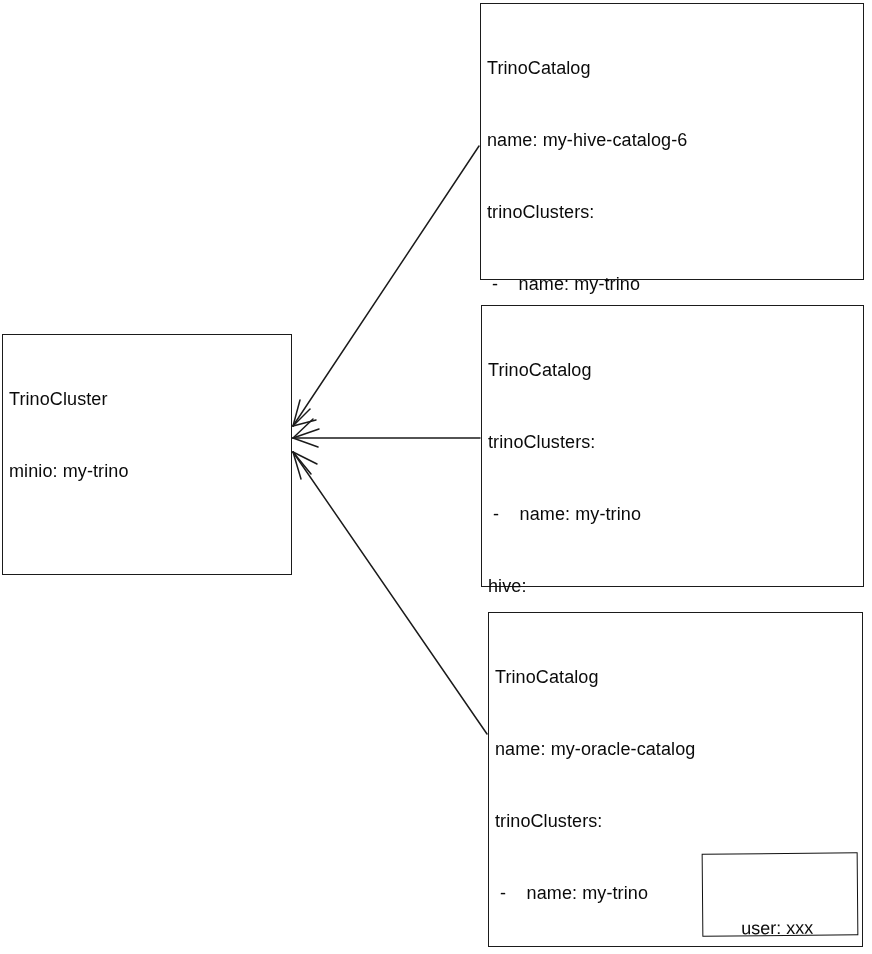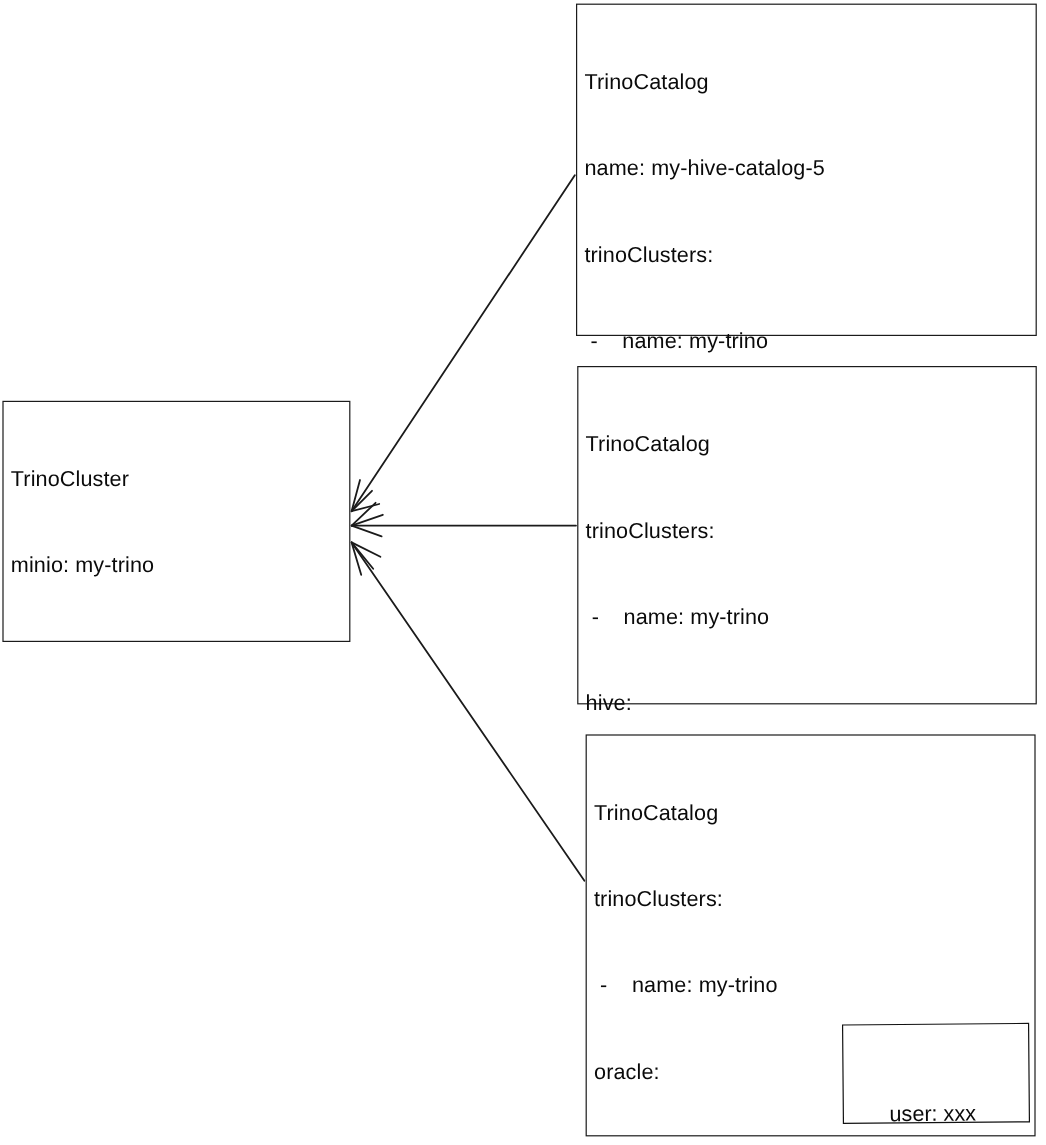--- a/index.html
+++ b/index.html
@@ -44,21 +44,21 @@
   }
   .yline {
     display: block;
     white-space: pre;
   }
   
   #cluster-node {
     left: 2px;
     top: 334px;
     width: 290px;
-    height: 201px;
+    height: 241px;
   }
   
   #catalog-node-0 {
     left: 480px;
     top: 3px;
     width: 384px;
     height: 277px;
   }
   #catalog-node-1 {
     left: 481px;
@@ -133,21 +133,21 @@
   <div class="node" id="cluster-node">
     <div class="node-text">
       <span class="yline">TrinoCluster</span>
       <span class="yline">minio: my-trino</span>
     </div>
   </div>
 
   <div class="node" id="catalog-node-0">
     <div class="node-text">
       <span class="yline">TrinoCatalog</span>
-      <span class="yline">name: my-hive-catalog-5</span>
+      <span class="yline">name: my-hive-catalog-6</span>
       <span class="yline">trinoClusters:</span>
       <span class="yline"> -    name: my-trino</span>
       <span class="yline">hive:</span>
       <span class="yline">    s3: # S3ConnnectionSpec</span>
       <span class="yline">        inline:</span>
       <span class="yline">            host: minio</span>
       <span class="yline">    metastore: # whatever</span>
     </div>
   </div>
 
@@ -159,20 +159,21 @@
       <span class="yline">hive:</span>
       <span class="yline">    hdfs:</span>
       <span class="yline">        # TBD</span>
       <span class="yline">    metastore: # whatever</span>
     </div>
   </div>
 
   <div class="node" id="catalog-node-2">
     <div class="node-text">
       <span class="yline">TrinoCatalog</span>
+      <span class="yline">name: my-oracle-catalog</span>
       <span class="yline">trinoClusters:</span>
       <span class="yline"> -    name: my-trino</span>
       <span class="yline">oracle:</span>
       
       
     </div>
 
     <div class="node" id="secret-node">
       <div class="secret-text">
         <span class="yline">user: xxx</span>

